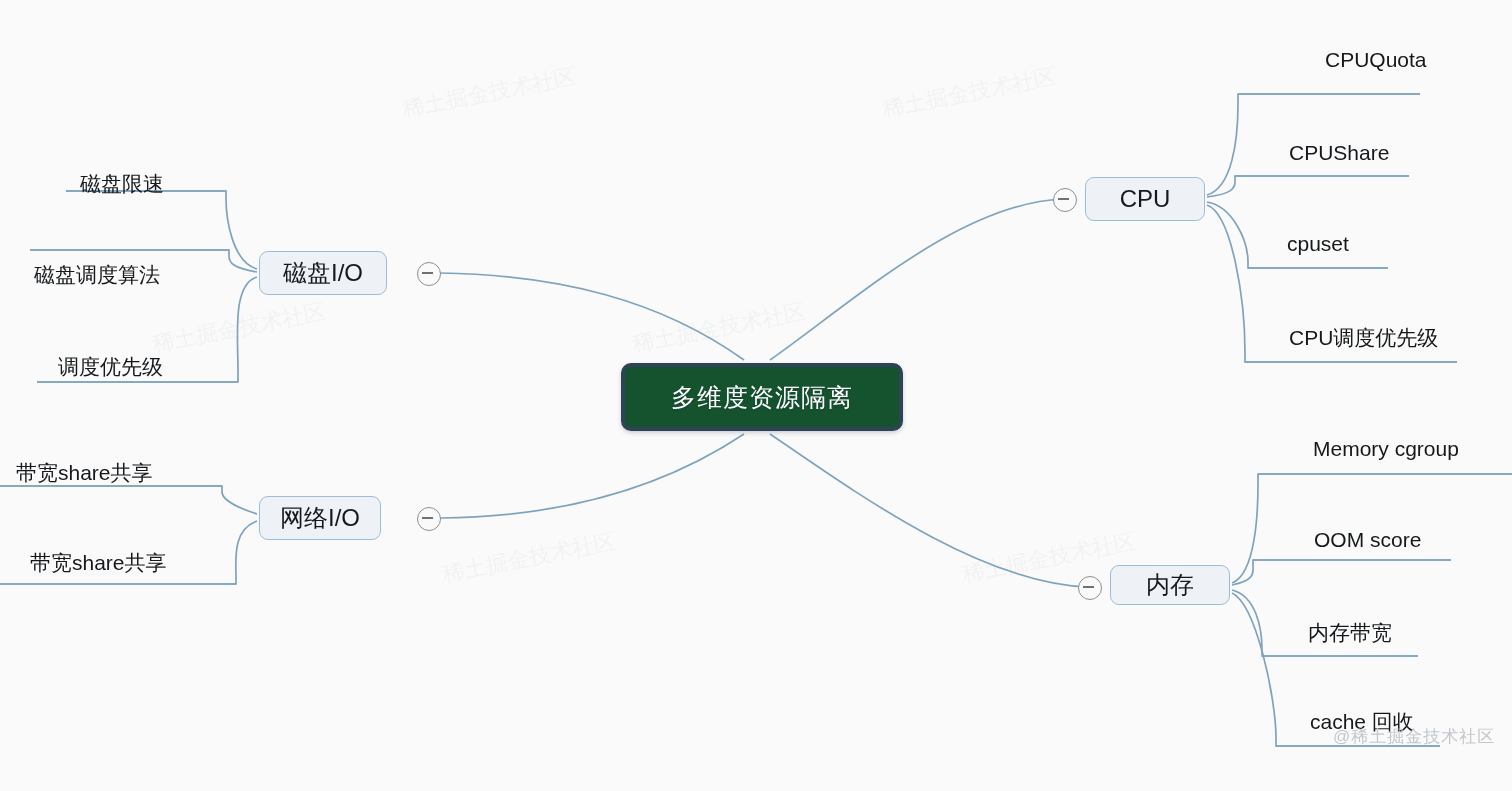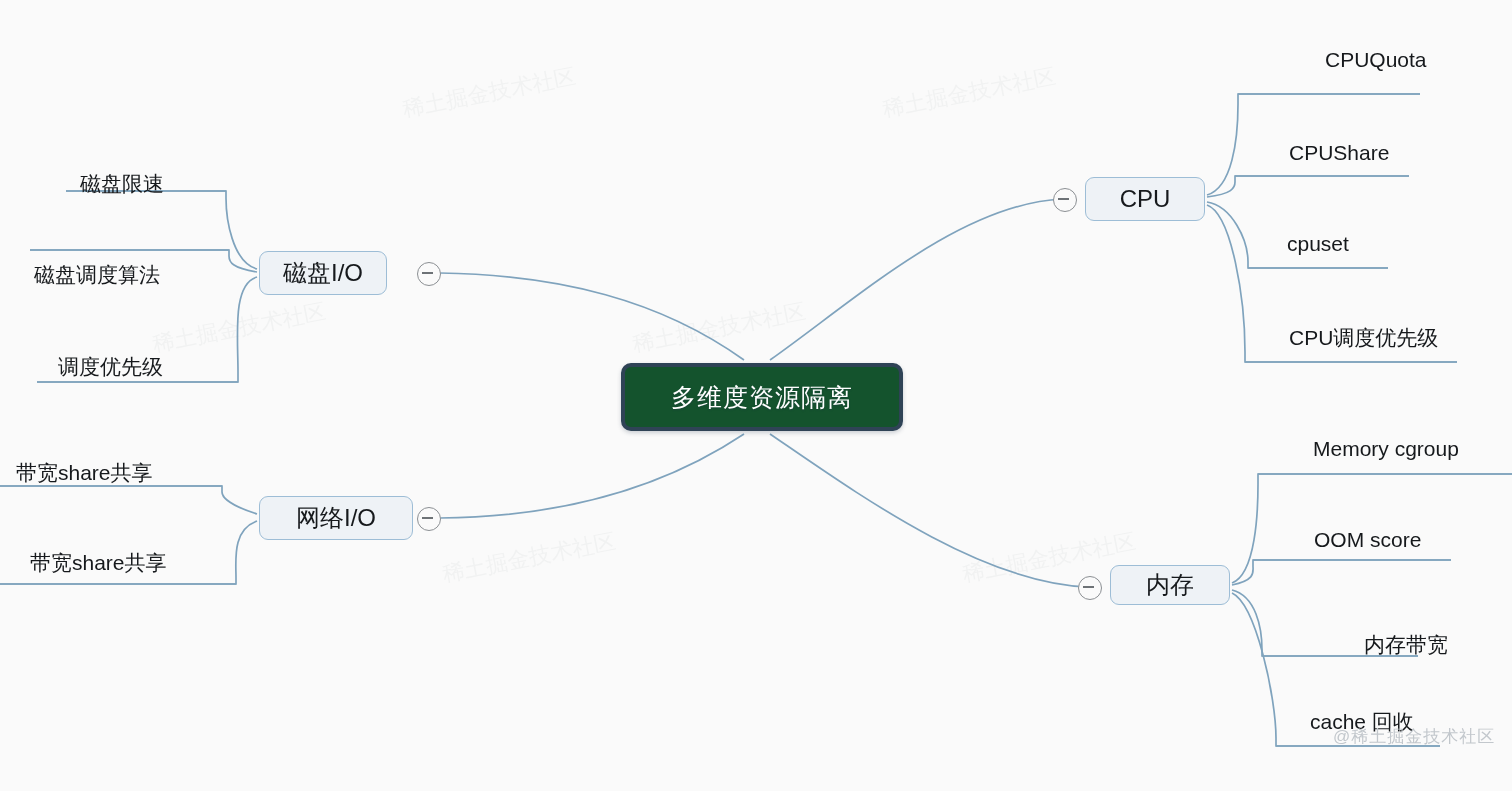--- a/index.html
+++ b/index.html
@@ -170,21 +170,21 @@
 
   <div class="branch-node" style="left:259px; top:251px; width:128px; height:44px;">
     <span>磁盘I/O</span>
   </div>
   <div class="collapse-toggle" style="left:417px; top:262px;"></div>
 
   <div class="leaf left" style="left:80px;  top:170px;">磁盘限速</div>
   <div class="leaf left" style="left:34px;  top:261px;">磁盘调度算法</div>
   <div class="leaf left" style="left:58px;  top:353px;">调度优先级</div>
 
-  <div class="branch-node" style="left:259px; top:496px; width:154px; height:44px;">
+  <div class="branch-node" style="left:259px; top:496px; width:122px; height:44px;">
     <span>网络I/O</span>
   </div>
   <div class="collapse-toggle" style="left:417px; top:507px;"></div>
 
   <div class="leaf left" style="left:16px; top:459px;">带宽share共享</div>
   <div class="leaf left" style="left:30px; top:549px;">带宽share共享</div>
 
   <div class="branch-node" style="left:1085px; top:177px; width:120px; height:44px;">
     <span>CPU</span>
   </div>
@@ -195,18 +195,18 @@
   <div class="leaf right" style="left:1287px; top:232px;">cpuset</div>
   <div class="leaf right" style="left:1289px; top:324px;">CPU调度优先级</div>
 
   <div class="branch-node" style="left:1110px; top:565px; width:120px; height:40px;">
     <span>内存</span>
   </div>
   <div class="collapse-toggle" style="left:1078px; top:576px;"></div>
 
   <div class="leaf right" style="left:1313px; top:437px;">Memory cgroup</div>
   <div class="leaf right" style="left:1314px; top:528px;">OOM score</div>
-  <div class="leaf right" style="left:1364px; top:619px;margin-top:12px;">内存带宽</div>
+  <div class="leaf right" style="left:1308px; top:619px;">内存带宽</div>
   <div class="leaf right" style="left:1310px; top:708px;">cache 回收</div>
 
   <div class="corner-watermark" style="left:1333px; top:725px;">@稀土掘金技术社区</div>
 
 </div>
 
 </body></html>

